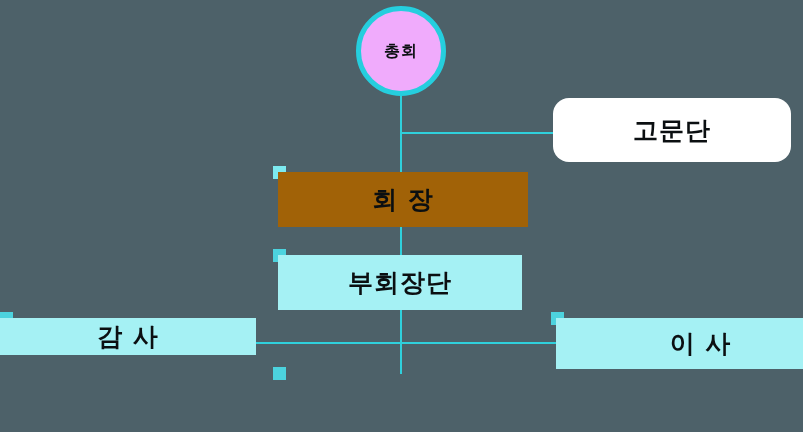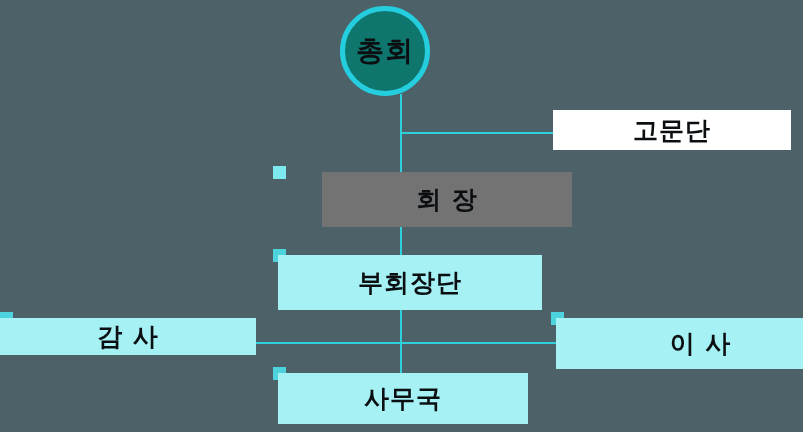--- a/index.html
+++ b/index.html
@@ -38,33 +38,33 @@
     display: flex;
     align-items: center;
     justify-content: center;
     font-weight: bold;
     color: #0b0f11;
     font-size: 25px;
     letter-spacing: 1px;
     box-sizing: border-box;
   }
   .node-circle {
-    left: 340px; top: 6px;
+    left: 356px; top: 6px;
     width: 90px; height: 90px;
-    background: #0f766e;
+    background: #f0abfc;
     border: 5px solid #25cede;
     border-radius: 50%;
-    font-size: 28px;
+    font-size: 16px;
   }
   .box-white { background: #ffffff; }
-  .box-bright { background: #737373; margin-left: 44px; }
+  .box-bright { background: #a16207; }
   .box-light { background: #a5f1f4; }
-  .node-advisory   { left: 553px; top: 110px; width: 238px; height: 40px; }
+  .node-advisory   { left: 553px; top: 98px; width: 238px; height: 64px; border-radius: 16px; }
   .node-chairman   { left: 278px; top: 172px; width: 250px; height: 55px; }
-  .node-vice       { left: 278px; top: 255px; width: 264px; height: 55px; }
+  .node-vice       { left: 278px; top: 255px; width: 244px; height: 55px; }
   .node-auditor    { left: 0px;   top: 318px; width: 256px; height: 37px; }
   .node-director   { left: 556px; top: 318px; width: 247px; height: 51px; padding-left: 42px; }
   .node-secretariat{ left: 278px; top: 373px; width: 250px; height: 51px; }
   .corner {
     position: absolute;
     width: 13px; height: 13px;
   }
   .corner-dark  { background: #4cd3de; }
   .corner-light { background: #7deaf0; }
   .corner-chairman   { left: 273px; top: 166px; }
@@ -105,17 +105,14 @@
   </div>
 
   <div class="node node-auditor box-light">
     <span>감 사</span>
   </div>
 
   <div class="node node-director box-light">
     <span>이 사</span>
   </div>
 
-  <div class="node node-secretariat box-light">
-    <span>사무국</span>
-  </div>
 
 </div>
 
 </body></html>

